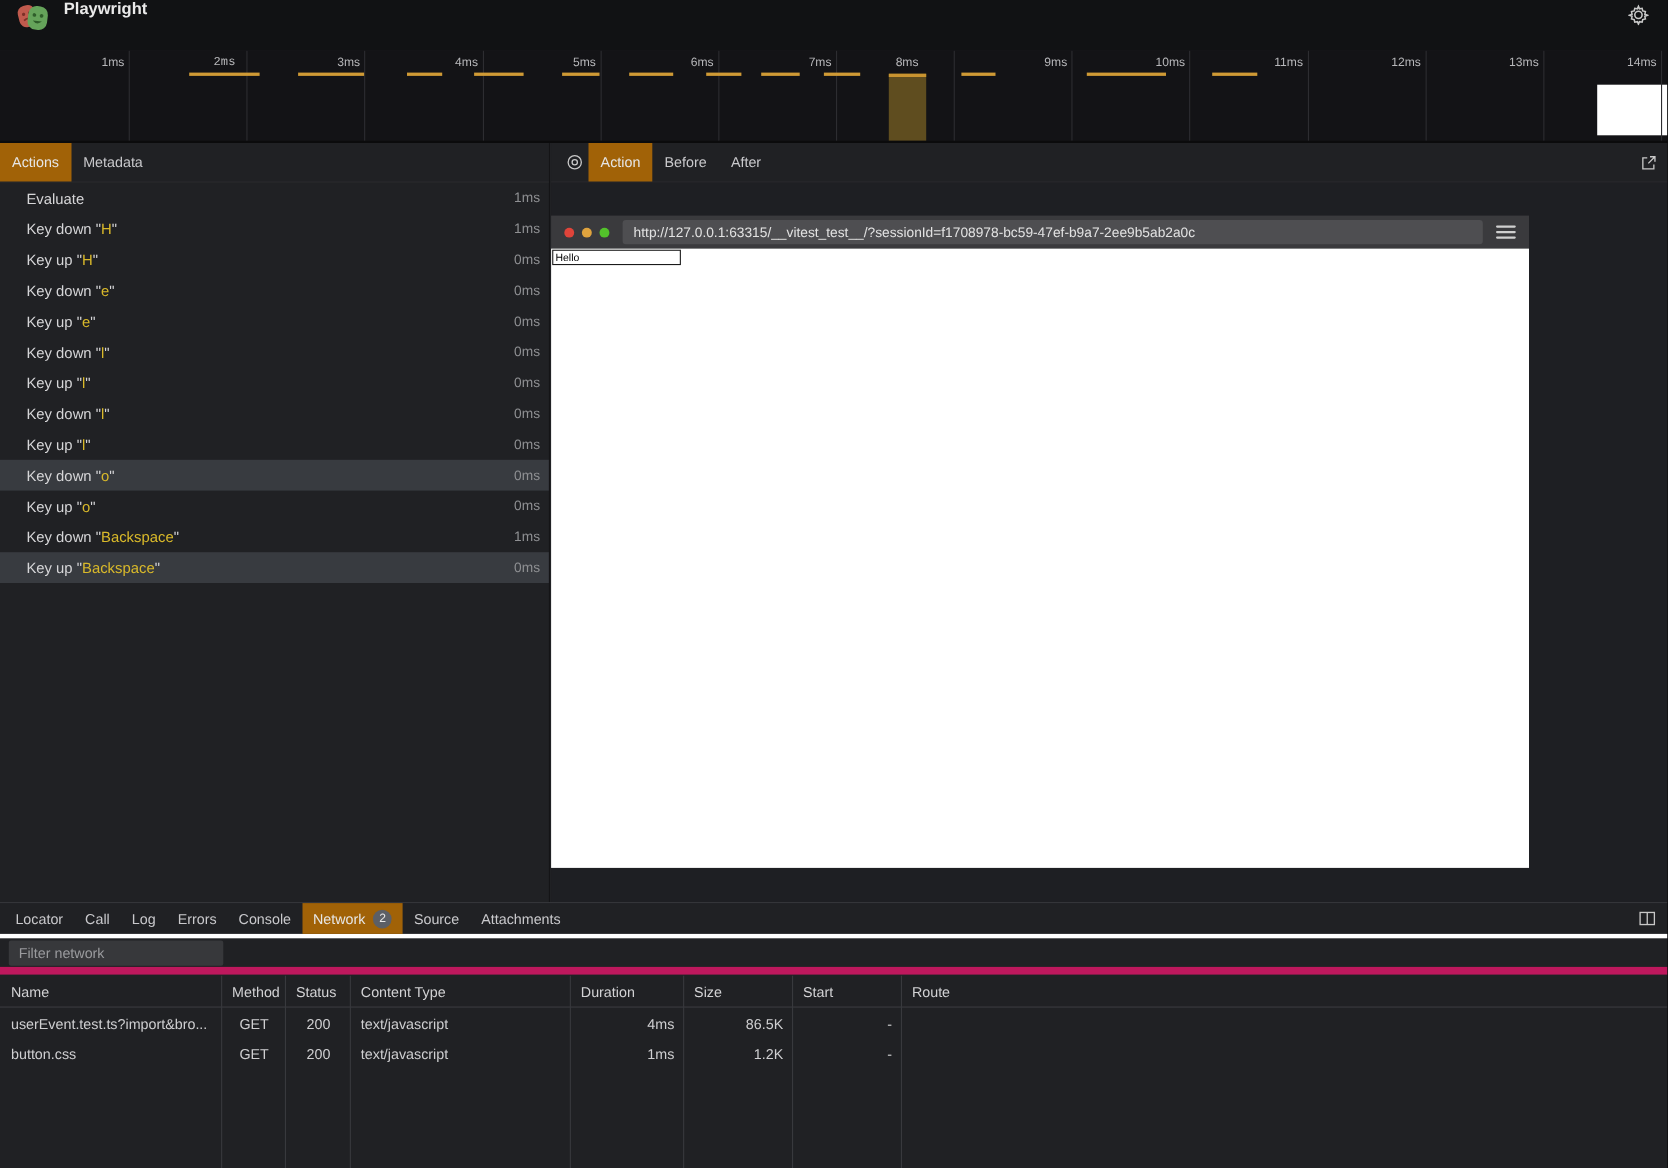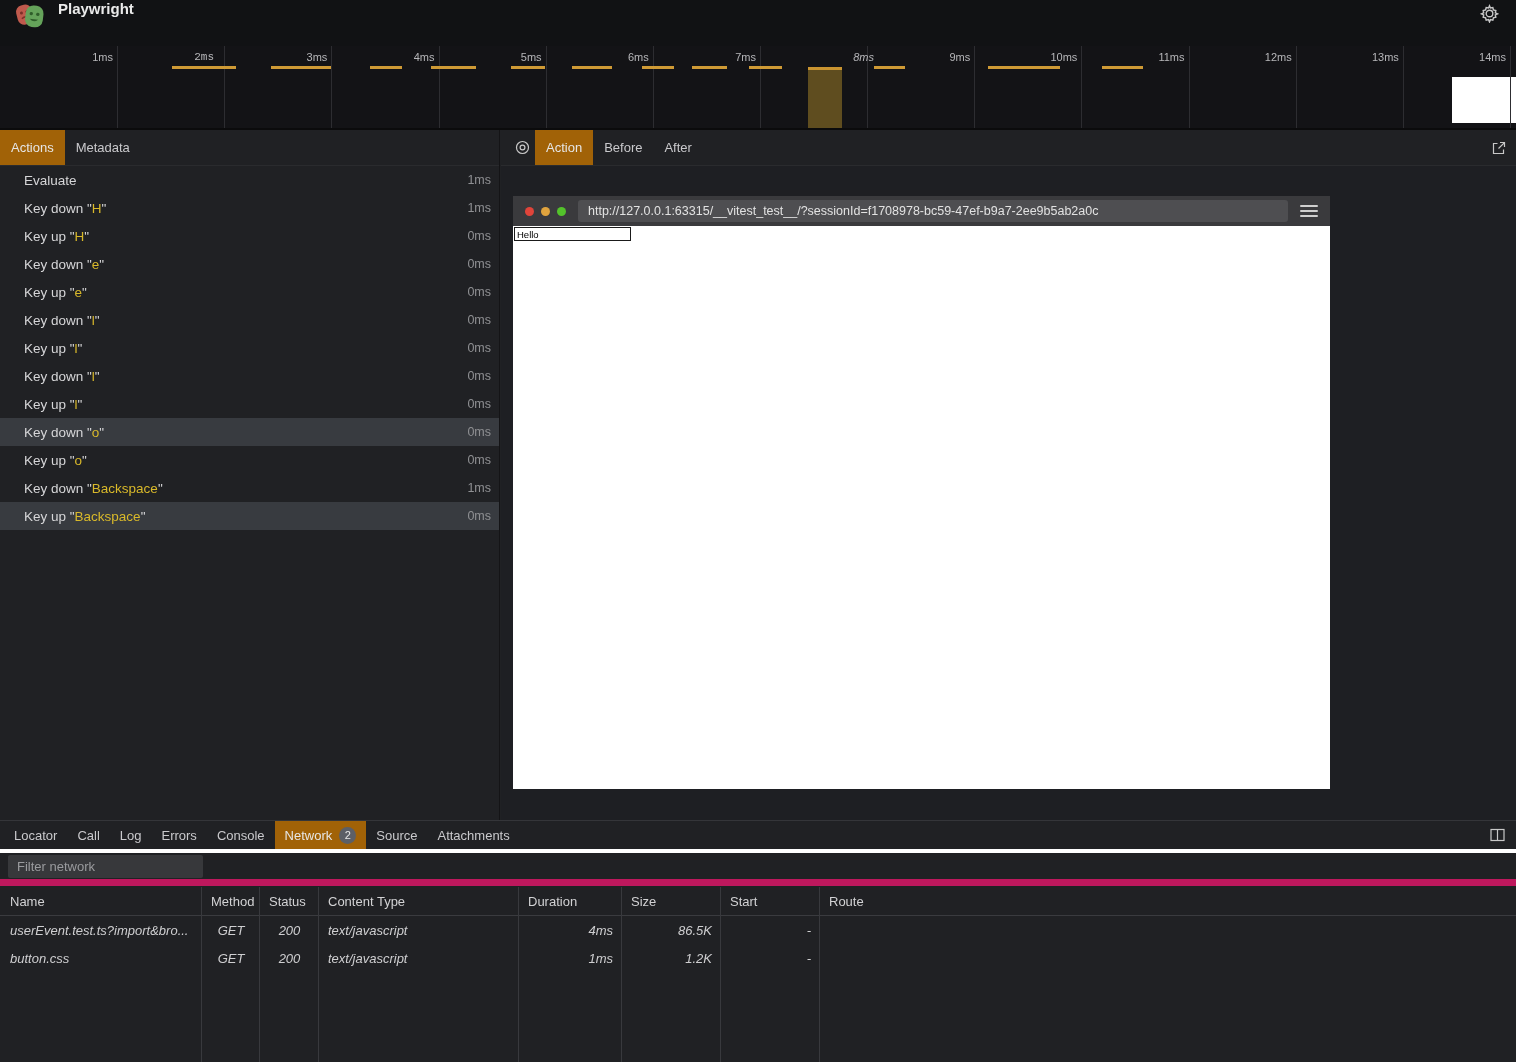--- a/index.html
+++ b/index.html
@@ -37,21 +37,21 @@
   .action-title { flex:1; color:#d6d6d8; white-space:nowrap; overflow:hidden; }
   .action-title .key { color:#d9b92a; }
   .action-duration { color:#8f9093; font-size:12.5px; }
 
   #right-panel { position:absolute; left:501px; top:0; width:1015px; height:690px; background:#202124; }
   #right-toolbar { height:36px; display:flex; align-items:stretch; border-bottom:1px solid #2a2b2e; padding-left:8px; }
   .toolbar-icon { display:flex; align-items:center; justify-content:center; width:26px; cursor:pointer; }
   #right-toolbar-spacer { flex:1; }
 
   #snapshot-area { position:absolute; left:0; top:36px; right:0; bottom:0; background:#1e1f23; }
-  #browser-window { position:absolute; left:12px; top:30px; width:817px; height:593px; }
+  #browser-window { position:absolute; left:0; top:30px; width:889px; height:593px; }
   #browser-chrome { height:30px; background:#3a3a3d; display:flex; align-items:center; padding:0 12px; }
   .traffic { width:9px; height:9px; border-radius:50%; margin-right:7px; flex:0 0 auto; }
   #url-bar { margin-left:12px; flex:1; height:22px; background:#4e4e51; border-radius:3px; color:#e2e2e2; font-size:12.5px; line-height:22px; padding:0 10px; white-space:nowrap; overflow:hidden; }
   #menu-btn { margin-left:12px; width:18px; display:flex; flex-direction:column; gap:3px; cursor:pointer; }
   #menu-btn div { height:2px; background:#cfcfcf; border-radius:1px; }
   #browser-page { position:relative; height:563px; background:#ffffff; }
   #page-input { position:absolute; left:1px; top:1px; width:117px; height:14px; border:1.5px solid #1a1a1a; background:#fff; font-size:9.5px; font-family:"Liberation Sans", sans-serif; color:#000; padding:0 2px; outline:none; }
 
   
   #bottom-panel { position:absolute; left:0; top:820px; width:1516px; height:242px; background:#202124; border-top:1px solid #343539; }
@@ -60,21 +60,21 @@
   #filter-row { height:33px; display:flex; align-items:center; border-bottom:7px solid #be185d; }
   #filter-input { margin-left:8px; width:195px; height:23px; background:#37383b; border:none; border-radius:2px; color:#cccccc; font-size:13px; padding:0 9px; font-family:"Liberation Sans", sans-serif; outline:none; }
   #filter-input::placeholder { color:#9a9b9e; }
   #type-filters { display:flex; align-items:center; margin-left:15px; gap:9px; }
   .chip { padding:3px 9px; font-size:13px; color:#cbcbce; border-radius:4px; cursor:pointer; }
   .chip.selected { background:#3f424a; color:#e8e8e8; }
 
   #network-table { position:absolute; left:0; top:66px; right:0; bottom:0; }
   .col-sep { position:absolute; top:0; bottom:0; width:1px; background:#38393d; }
   #network-header { display:flex; height:29px; align-items:center; border-bottom:1px solid #3a3b3f; font-size:13px; color:#d2d2d4; position:relative; }
-  .net-row { display:flex; height:28px; align-items:center; font-size:13px; color:#cfcfd1; cursor:pointer;font-style:italic; }
+  .net-row { display:flex; height:28px; align-items:center; font-size:13px; color:#cfcfd1; cursor:pointer; }
   .ncell { padding:0 8px 0 10px; white-space:nowrap; overflow:hidden; }
   .c0 { width:201px; } .c1 { width:58px; } .c2 { width:59px; } .c3 { width:200px; }
   .c4 { width:103px; } .c5 { width:99px; } .c6 { width:99px; } .c7 { flex:1; }
   .al-c { text-align:center; } .al-r { text-align:right; }
 
   svg { display:block; }
 </style>
 </head>
 <body>
 
@@ -115,21 +115,21 @@
       <div class="tl-label" style="right: 1188.7px;">3ms</div>
       <div class="tl-grid" style="left: 438.5px;"></div>
       <div class="tl-label" style="right: 1081.5px;">4ms</div>
       <div class="tl-grid" style="left: 545.6px;"></div>
       <div class="tl-label" style="right: 974.4px;">5ms</div>
       <div class="tl-grid" style="left: 652.8px;"></div>
       <div class="tl-label" style="right: 867.3px;">6ms</div>
       <div class="tl-grid" style="left: 759.9px;"></div>
       <div class="tl-label" style="right: 760.1px;">7ms</div>
       <div class="tl-grid" style="left: 867.1px;"></div>
-      <div class="tl-label" style="right: 642px; font-style: italic;">8ms</div>
+      <div class="tl-label" style="right: 681px;">8ms</div>
       <div class="tl-grid" style="left: 974.2px;"></div>
       <div class="tl-label" style="right: 545.8px;">9ms</div>
       <div class="tl-grid" style="left: 1081.3px;"></div>
       <div class="tl-label" style="right: 438.7px;">10ms</div>
       <div class="tl-grid" style="left: 1188.5px;"></div>
       <div class="tl-label" style="right: 331.5px;">11ms</div>
       <div class="tl-grid" style="left: 1295.7px;"></div>
       <div class="tl-label" style="right: 224.3px;">12ms</div>
       <div class="tl-grid" style="left: 1402.8px;"></div>
       <div class="tl-label" style="right: 117.2px;">13ms</div>

